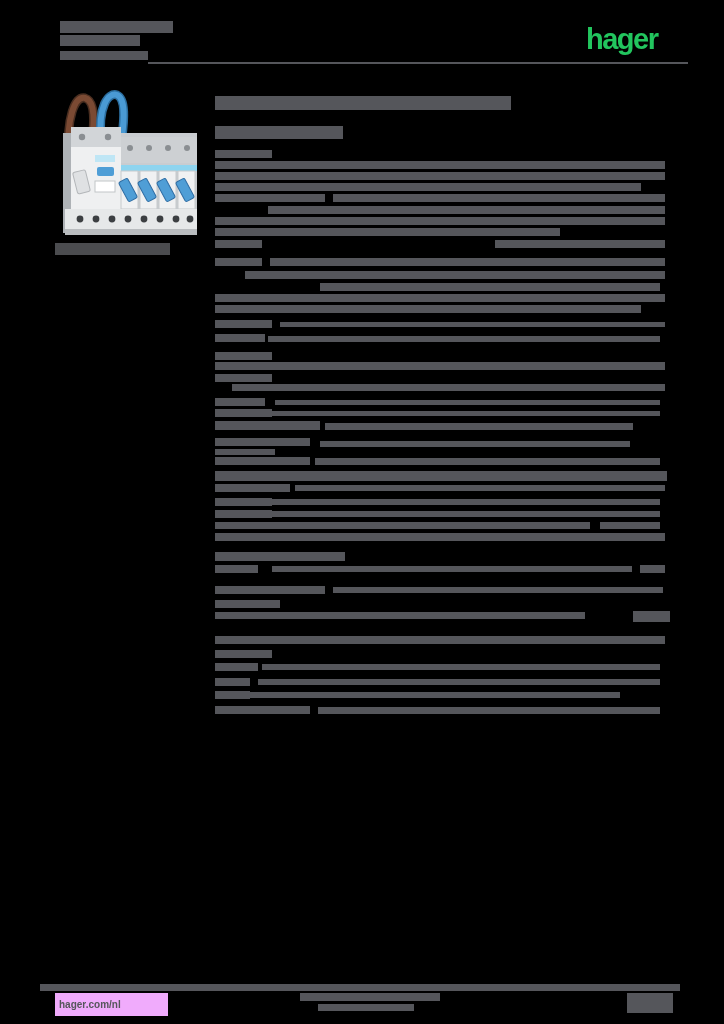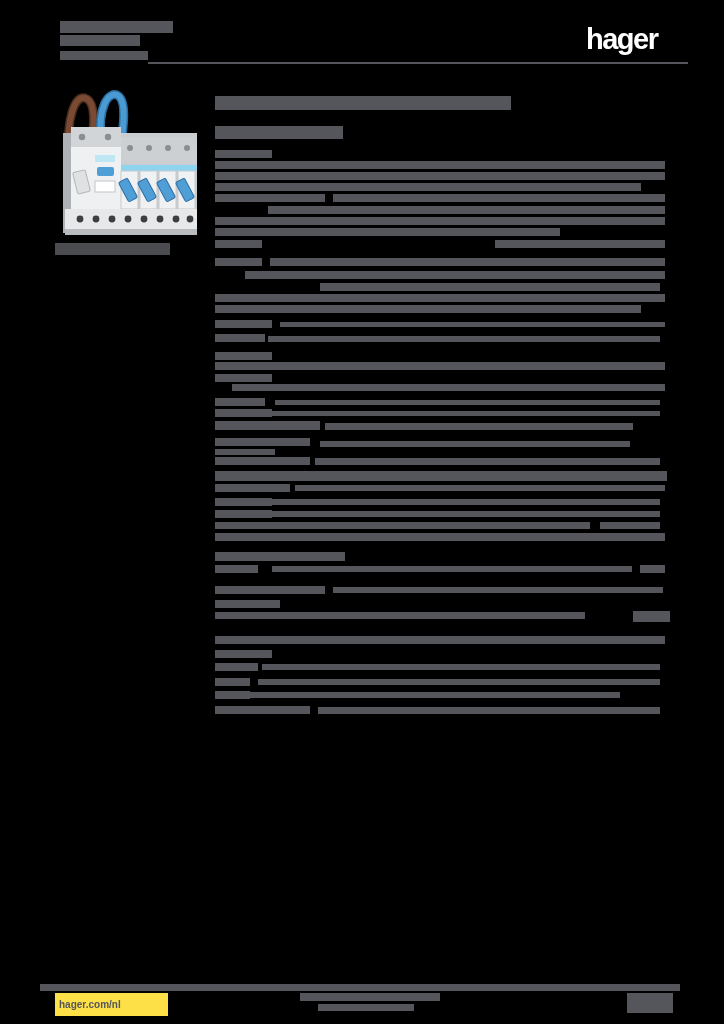--- a/index.html
+++ b/index.html
@@ -1,24 +1,24 @@
 <!DOCTYPE html>
 <html><head>
 <meta charset="utf-8">
 <style>
   html,body{margin:0;padding:0;background:#000;}
   .page{position:relative;width:724px;height:1024px;background:#000000;overflow:hidden;
         font-family:"Liberation Sans", sans-serif;}
   .bar{position:absolute;background:#55565b;}
   .rule{position:absolute;background:#55565b;}
   .logo{position:absolute;top:22px;left:586px;width:84px;height:34px;
-        color:#ffffff;font-weight:bold;font-size:29px;letter-spacing:-1.5px;line-height:34px;}
+        color:#22c55e;font-weight:bold;font-size:29px;letter-spacing:-1.5px;line-height:34px;}
   .photo{position:absolute;top:85px;left:55px;width:150px;height:158px;}
   .footer-bar{position:absolute;top:984px;left:40px;width:640px;height:7px;background:#55565b;}
-  .footer-link-box{position:absolute;top:993px;left:55px;width:113px;height:23px;background:#fde047;
+  .footer-link-box{position:absolute;top:993px;left:55px;width:113px;height:23px;background:#f0abfc;
         display:flex;align-items:center;}
   .footer-link-box span{color:#55565b;font-size:10px;padding-left:4px;font-weight:bold;}
   .footer-pagebox{position:absolute;top:993px;left:627px;width:46px;height:20px;background:#55565b;}
 </style>
 </head>
 <body>
 
 <div class="page">
 
   <div class="rule" style="left:148px;top:62px;width:540px;height:2px;"></div>

